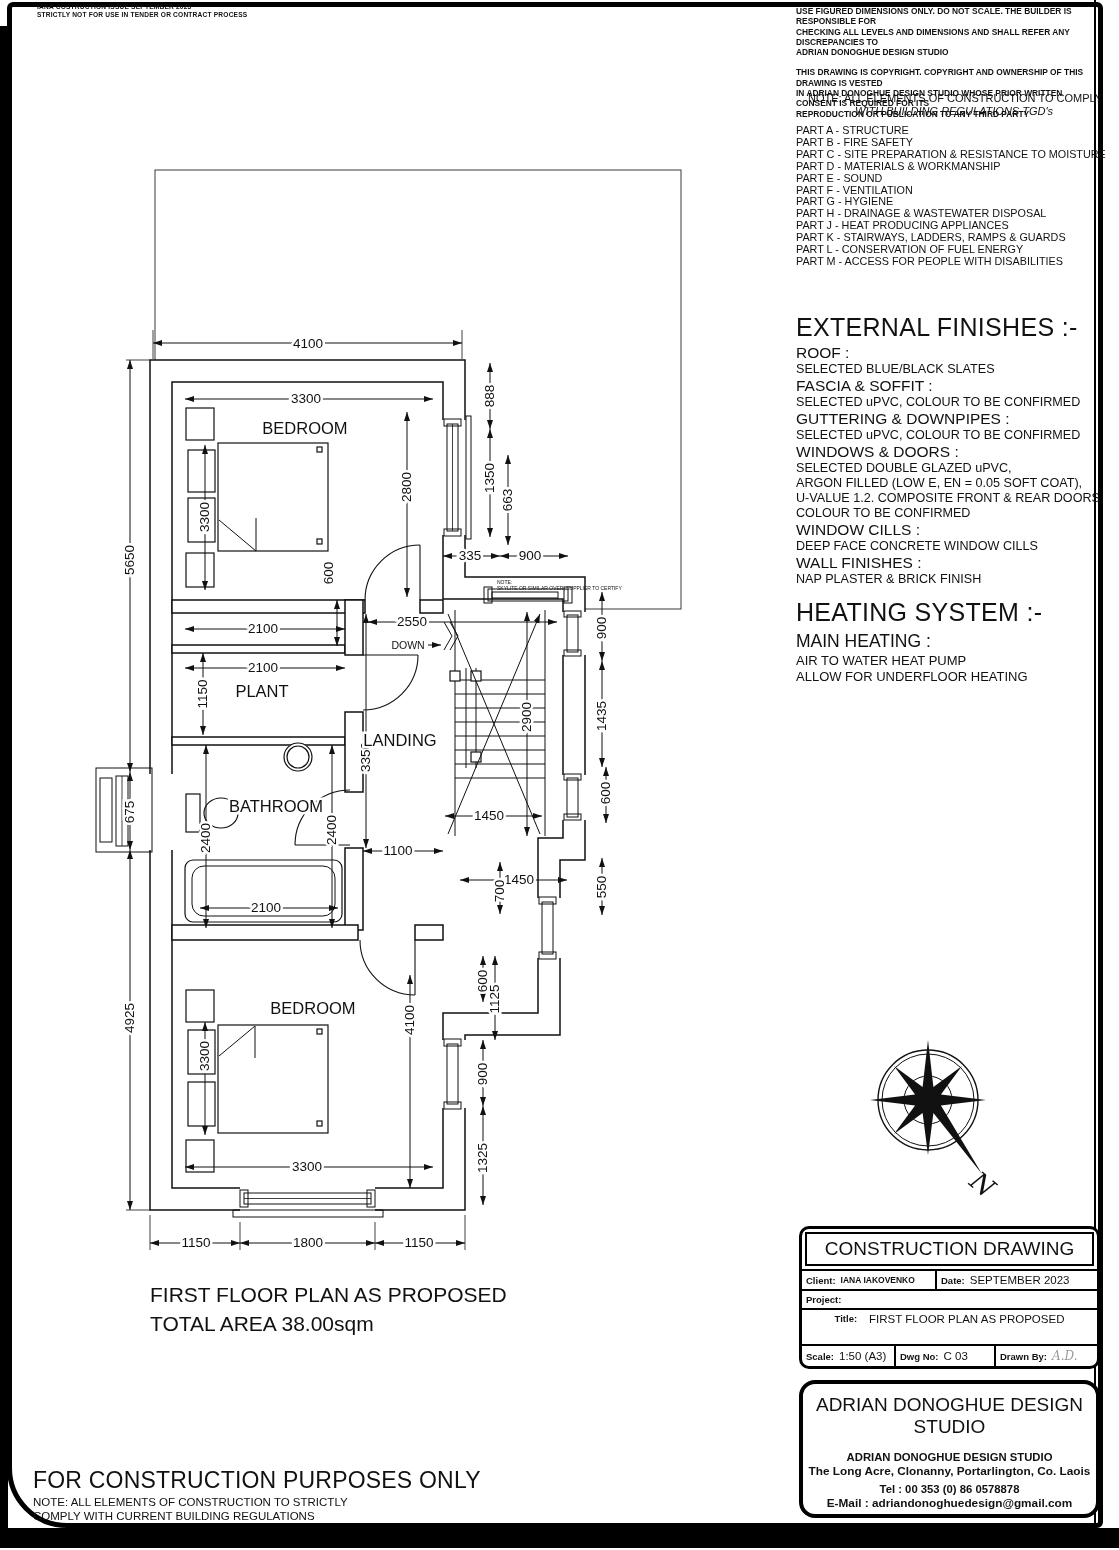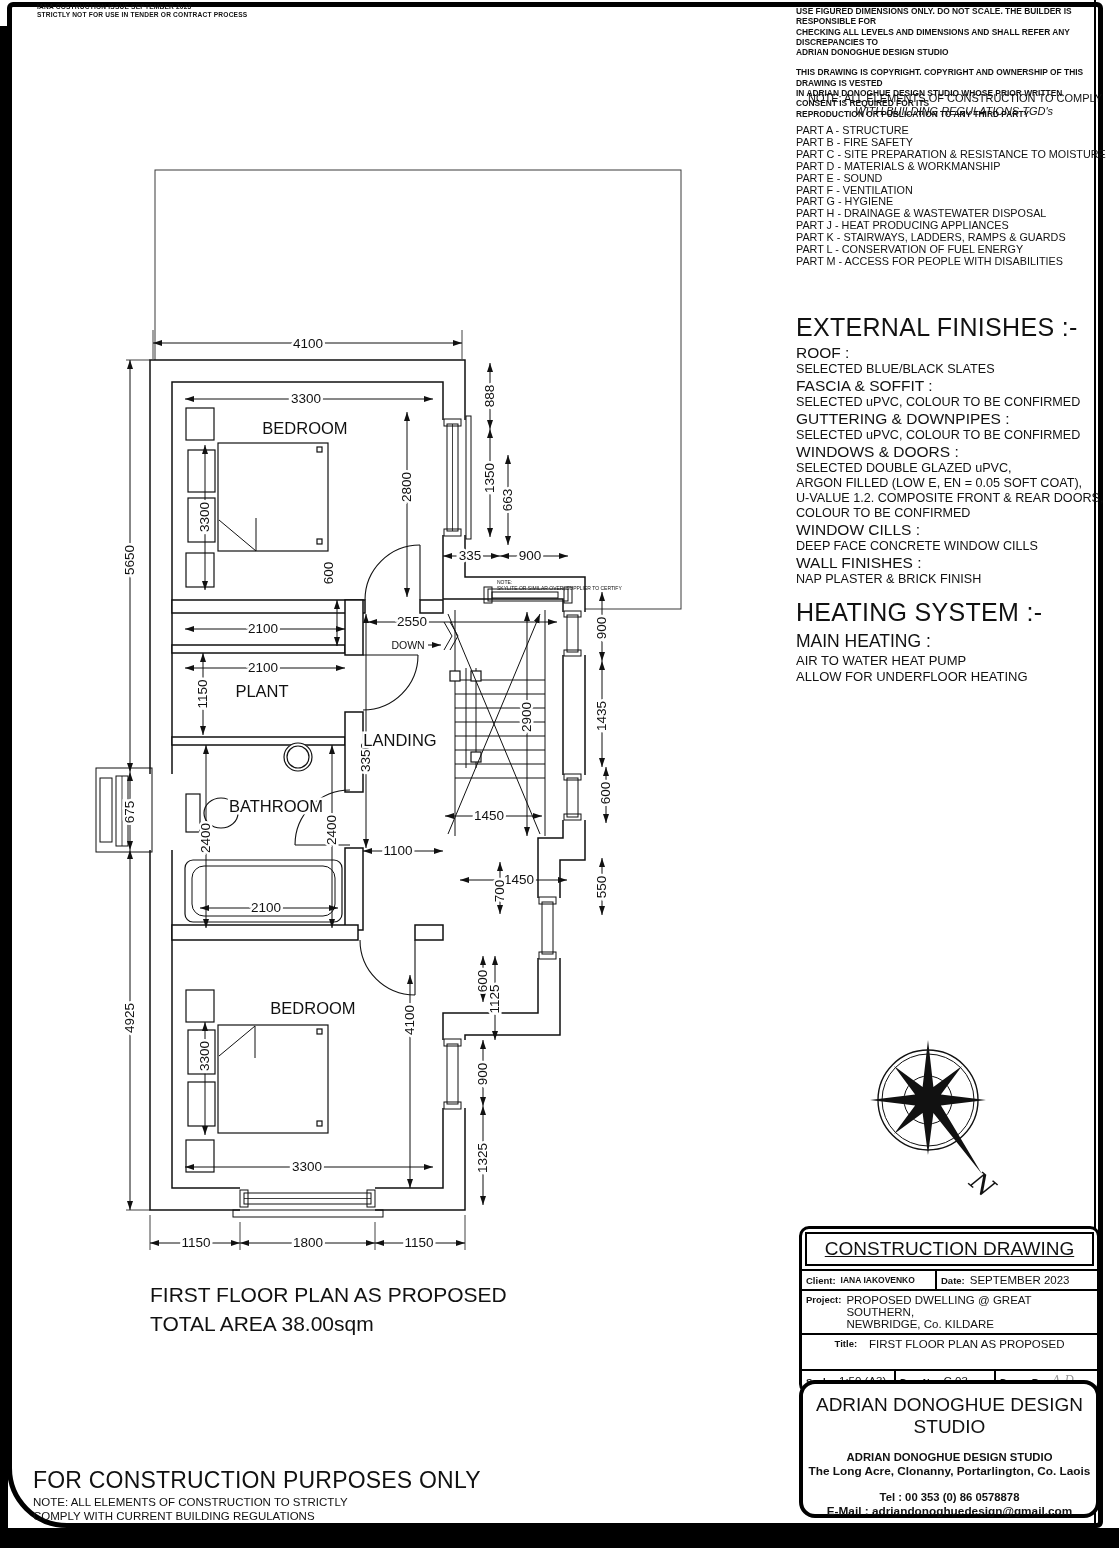--- a/index.html
+++ b/index.html
@@ -31,35 +31,35 @@
   .heat-sub{font-size:17.5px;line-height:24px;}
   .heat-line{font-size:13px;line-height:16px;}
   
   .plan-title{position:absolute;left:150px;top:1280px;font-size:21px;line-height:29px;}
   .footer-block{position:absolute;left:33px;top:1467px;}
   .footer-title{font-size:23px;letter-spacing:.2px;}
   .footer-note{font-size:11.5px;line-height:13.5px;white-space:pre-line;margin-top:2px;}
   
   .tblock{position:absolute;left:799px;top:1226px;width:301px;border:3px solid #000;border-radius:10px;
         background:#fff;box-sizing:border-box;}
-  .tblock .hdr{margin:3px;border:2px solid #000;text-align:center;font-size:19px;padding:4px 0;text-decoration:underline;}
+  .tblock .hdr{margin:3px;border:2px solid #000;text-align:center;font-size:19px;padding:4px 0;}
   .trow{display:flex;border-top:2px solid #000;}
   .tcell{padding:3px 4px;box-sizing:border-box;}
   .tlabel{font-size:9.5px;font-weight:bold;margin-right:5px;}
   .tval{font-size:11.5px;}
   .tval.small{font-size:8.5px;font-weight:bold;}
   .bdr-l{border-left:2px solid #000;}
   .handwrite{font-family:"DejaVu Serif",serif;font-style:italic;color:#9a9a9a;font-size:12px;}
   
   .studio{position:absolute;left:799px;top:1380px;width:301px;height:138px;border:4px solid #000;
         border-radius:16px;background:#fff;box-sizing:border-box;text-align:center;}
   .studio .name{font-size:19px;margin-top:10px;}
   .studio .addr{font-size:11.3px;line-height:14px;margin-top:12px;font-weight:bold;}
   .studio .addr2{font-size:11.8px;line-height:14px;font-weight:bold;}
-  .studio .tel{font-size:11.3px;line-height:14px;margin-top:12px;font-weight:bold;}
+  .studio .tel{font-size:11.3px;line-height:14px;margin-top:4px;font-weight:bold;}
   
   svg text{font-family:"Liberation Sans",sans-serif;}
   .dtxt{font-size:13.5px;fill:#111;stroke:#fff;stroke-width:5px;paint-order:stroke;text-anchor:middle;}
   .rtxt{font-size:16.5px;fill:#111;stroke:#fff;stroke-width:5px;paint-order:stroke;text-anchor:middle;}
   .stxt{font-size:10.5px;fill:#111;stroke:#fff;stroke-width:4px;paint-order:stroke;text-anchor:middle;}
   .ntxt{font-size:5px;fill:#111;}
   .dl{stroke:#111;stroke-width:1;}
   .ext{stroke:#111;stroke-width:.8;}
   .wall{fill:#fff;stroke:#111;stroke-width:1.5;}
   .thin{fill:none;stroke:#111;stroke-width:1;}
@@ -395,22 +395,20 @@
         <span class="tval small">IANA IAKOVENKO</span>
       </div>
       <div class="tcell bdr-l" style="flex:1;display:flex;align-items:center;">
         <span class="tlabel">Date:</span>
         <span class="tval">SEPTEMBER 2023</span>
       </div>
     </div>
     <div class="trow">
       <div class="tcell" style="display:flex;">
         <span class="tlabel">Project:</span>
-        <span class="tval" style="white-space:pre-line;">PROPOSED DWELLING @ GREAT SOUTHERN,
-NEWBRIDGE, Co. KILDARE</span>
       </div>
     </div>
     <div class="trow" style="min-height:34px;justify-content:center;">
       <div class="tcell" style="display:flex;">
         <span class="tlabel" style="margin-right:12px;">Title:</span>
         <span class="tval">FIRST FLOOR PLAN AS PROPOSED</span>
       </div>
     </div>
     <div class="trow">
       <div class="tcell" style="width:92px;display:flex;align-items:center;">

